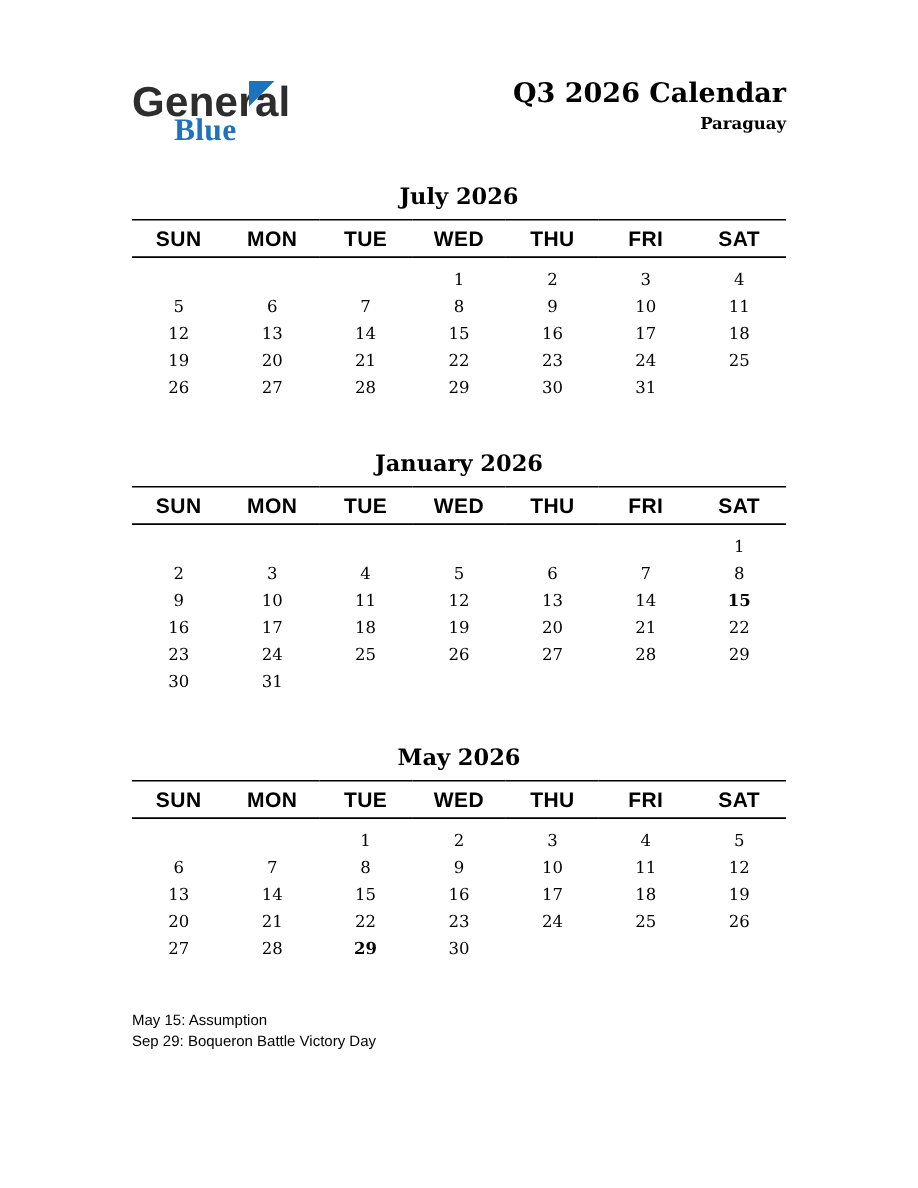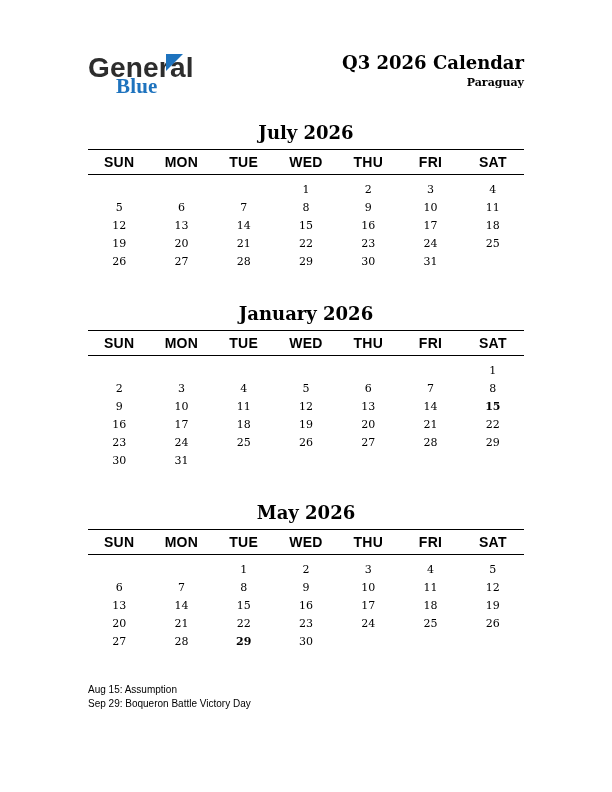--- a/index.html
+++ b/index.html
@@ -68,21 +68,21 @@
     font-size: 11px;
     font-weight: bold;
     margin: 2px 0 0 0;
     line-height: 1.2;
   }
   
   .month {
     margin-bottom: 33px;
   }
   .month-title {
-    font-size: 18px;
+    font-size: 15px;
     font-weight: bold;
     text-align: center;
     margin: 0 0 6px 0;
   }
   table.cal {
     width: 100%;
     border-collapse: collapse;
     table-layout: fixed;
   }
   table.cal thead tr {
@@ -332,17 +332,17 @@
             <td>30</td>
             <td></td>
             <td></td>
             <td></td>
           </tr>
         </tbody>
     </table>
   </section>
 
   <div class="footnotes">
-    <div>Aug 15: Assumption</div>
+    <div>May 15: Assumption</div>
     <div>Sep 29: Boqueron Battle Victory Day</div>
   </div>
 
 </div>
 
 </body></html>

